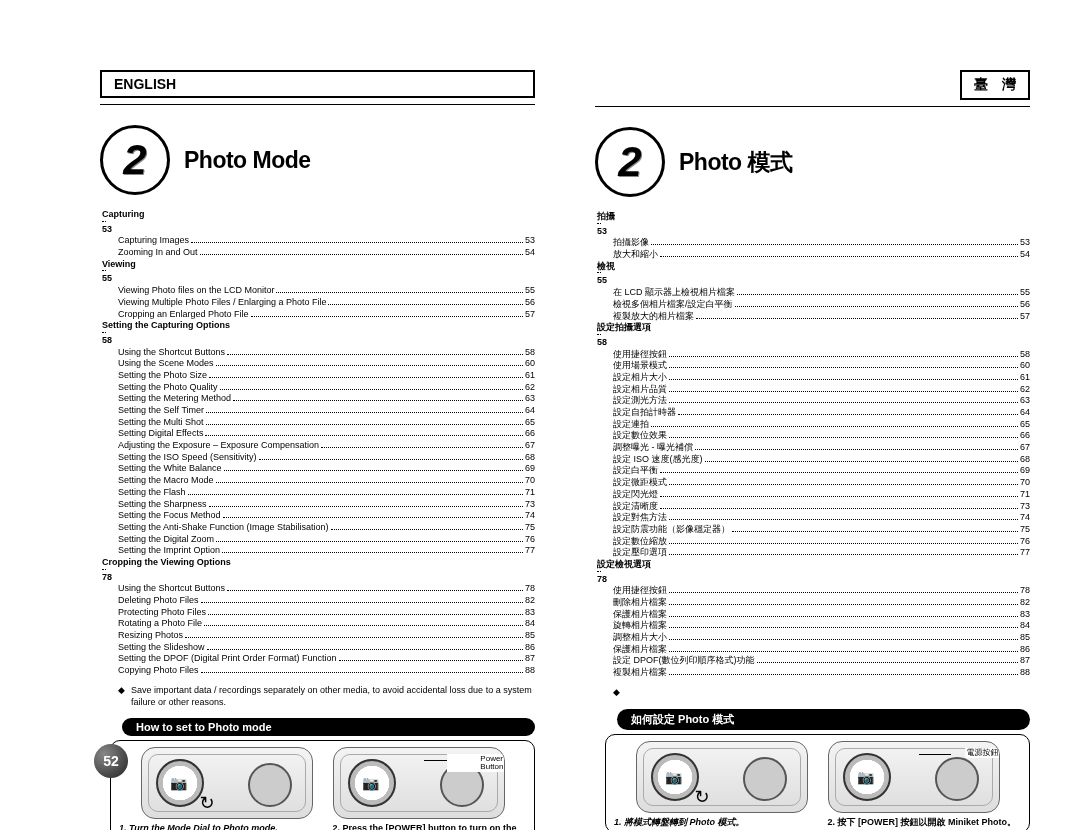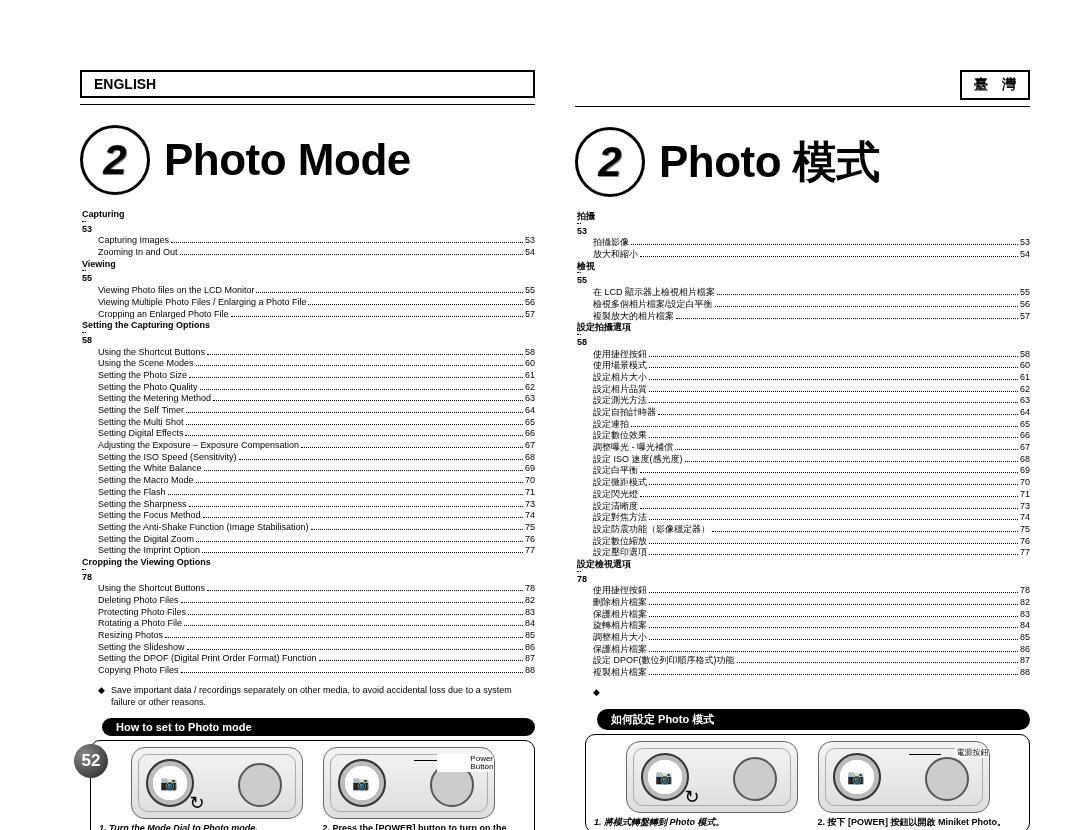--- a/index.html
+++ b/index.html
@@ -17,20 +17,21 @@
     width: 100%;
     height: 100%;
     padding: 30px 50px 20px 80px;
     box-sizing: border-box;
   }
   .page {
     flex: 1;
     display: flex;
     flex-direction: column;
     position: relative;
+    margin-left: 20px;
   }
   .page-left { padding-right: 20px; }
   .page-right { padding-left: 20px; }
 
   .lang-tab {
     display: inline-block;
     border: 2px solid #000;
     padding: 4px 12px;
     font-weight: bold;
     font-size: 14px;
@@ -59,21 +60,21 @@
     display: flex;
     align-items: center;
     justify-content: center;
     font-size: 42px;
     font-weight: bold;
     font-style: italic;
     flex-shrink: 0;
     text-shadow: 1px 1px 0 #888;
   }
   .chapter-title {
-    font-size: 44px;
+    font-size: 23px;
     font-weight: 600;
     letter-spacing: -0.5px;
   }
   .chapter-hr {
     border: none;
     height: 6px;
     background: linear-gradient(to bottom, #000 0%, #000 35%, #fff 35%, #fff 55%, #000 55%, #000 100%);
     margin: 0 0 10px 0;
   }
 
@@ -203,21 +204,21 @@
     left: -6px;
     bottom: 32px;
     width: 34px;
     height: 34px;
     border-radius: 50%;
     background: radial-gradient(circle at 30% 30%, #888, #222);
     color: #fff;
     display: flex;
     align-items: center;
     justify-content: center;
-    font-size: 17px;
+    font-size: 14px;
     font-weight: bold;
     text-align: right;
   }
 </style>
 </head>
 <body>
 
 <div class="spread">
 
   <div class="page page-left">

